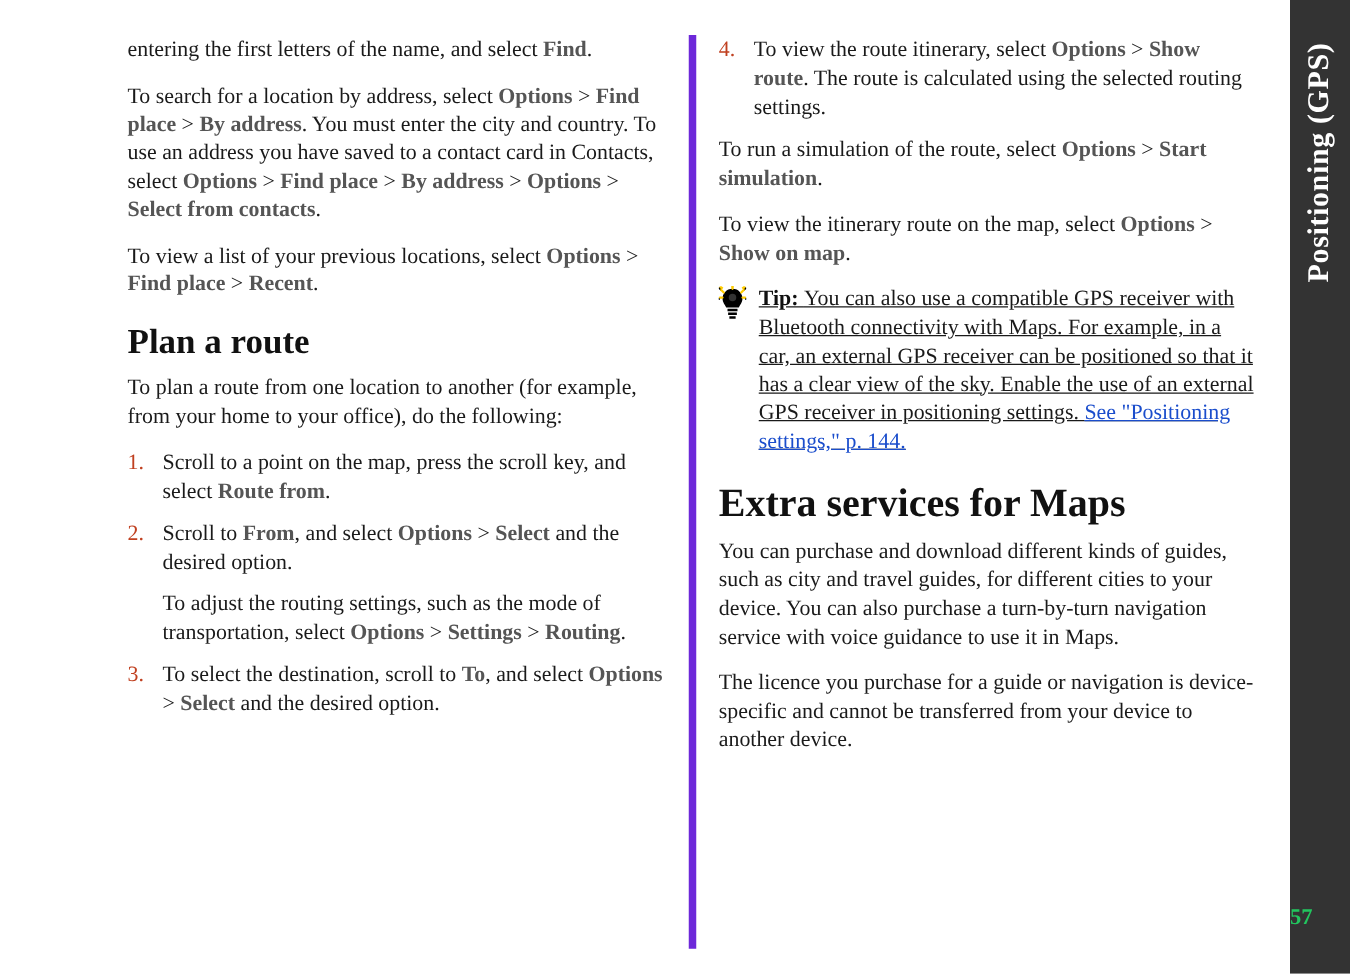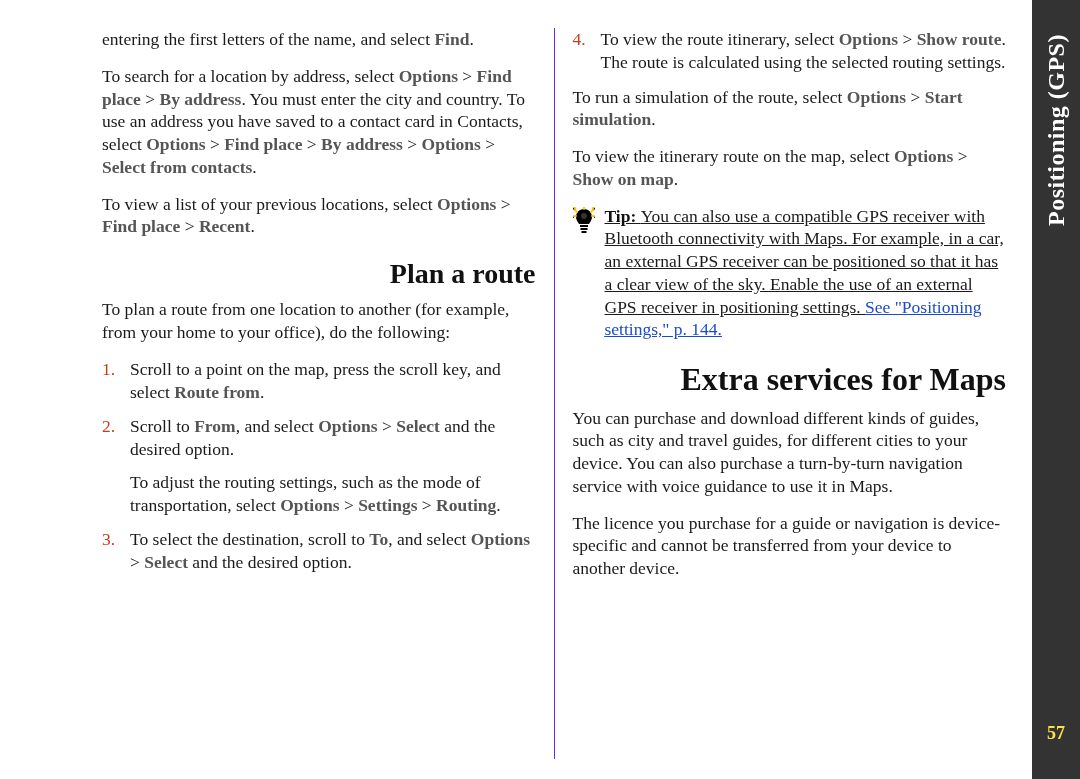--- a/index.html
+++ b/index.html
@@ -23,21 +23,21 @@
     gap: 0;
   }
   .column {
     flex: 1;
     font-size: 17.5px;
     line-height: 1.3;
     color: #1a1a1a;
     padding: 0 12px;
   }
   .col-left {
-    border-right: 1px solid #6d28d9;
+    border-right: 6px solid #6d28d9;
     padding-right: 18px;
   }
   .col-right {
     padding-left: 18px;
     padding-right: 6px;
   }
   .side-tab {
     width: 48px;
     background: #333;
     position: relative;
@@ -51,40 +51,38 @@
     transform-origin: center;
     color: #fff;
     font-weight: 700;
     font-size: 24px;
     white-space: nowrap;
     top: 130px;
     letter-spacing: 0.5px;
   }
   .page-num {
     position: absolute;
-    color: #fde047;
+    color: #22c55e;
     font-weight: 700;
     font-size: 18px;
     bottom: 35px;
     width: 100%;
-    text-align: center;
   }
   p {
     margin: 0 0 14px 0;
   }
   .bold {
     font-weight: 700;
     color: #555;
   }
   h2 {
     font-size: 28px;
     font-weight: 700;
     margin: 18px 0 6px 0;
     color: #111;
-    text-align: right;
   }
   h2.extra {
     font-size: 32px;
     margin-top: 18px;
   }
   ol {
     margin: 0;
     padding: 0;
     list-style: none;
   }

